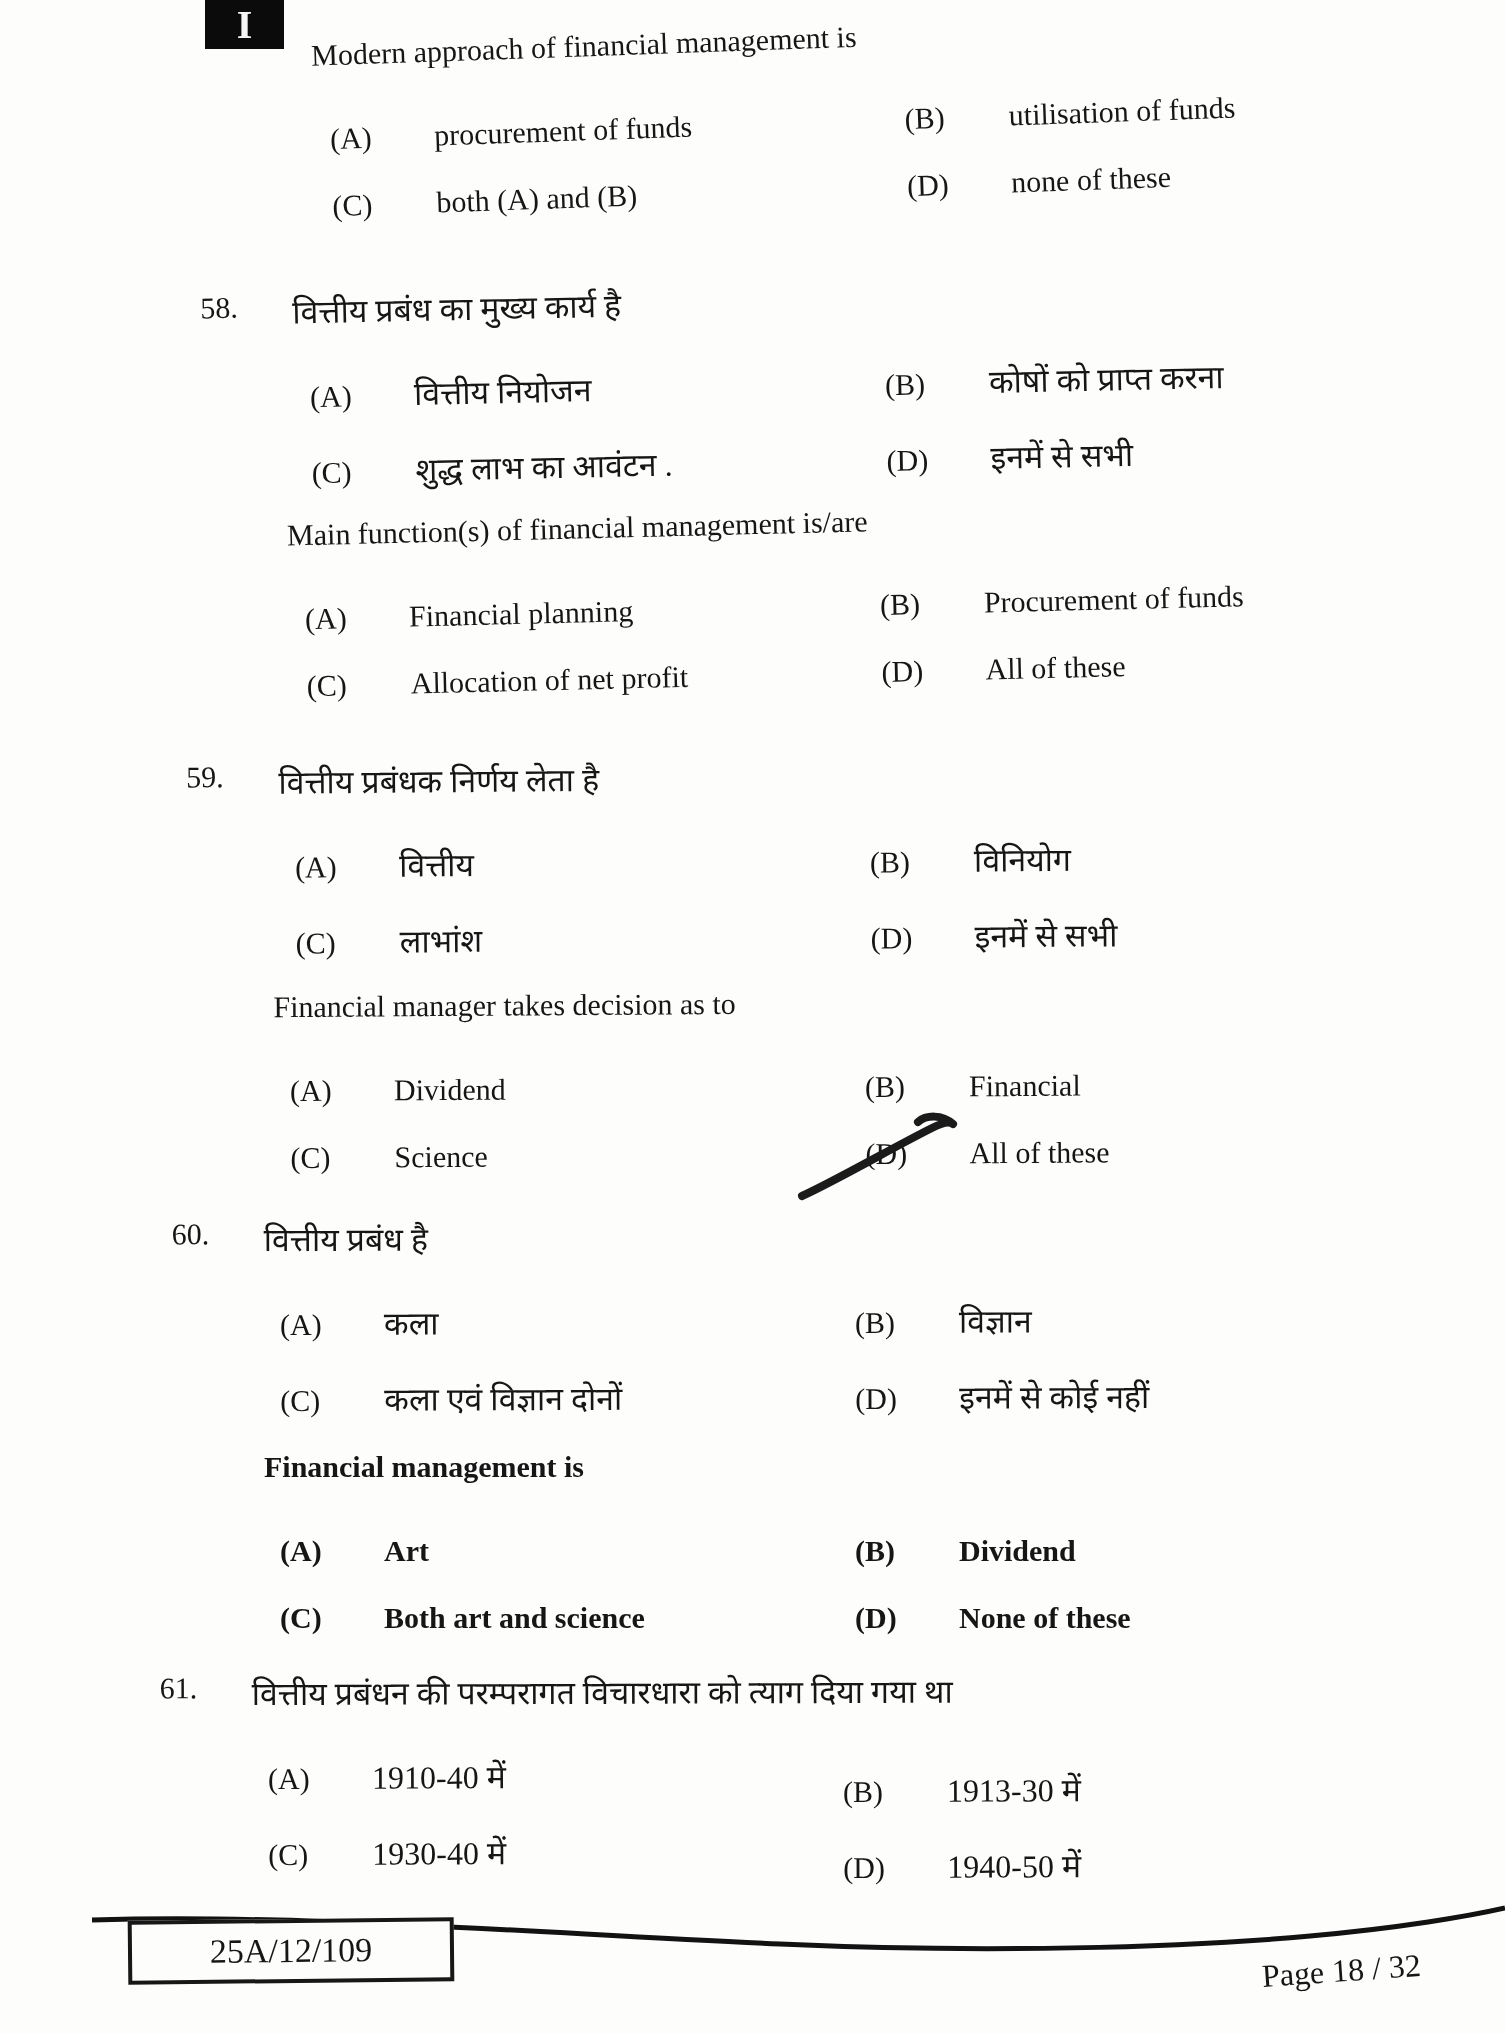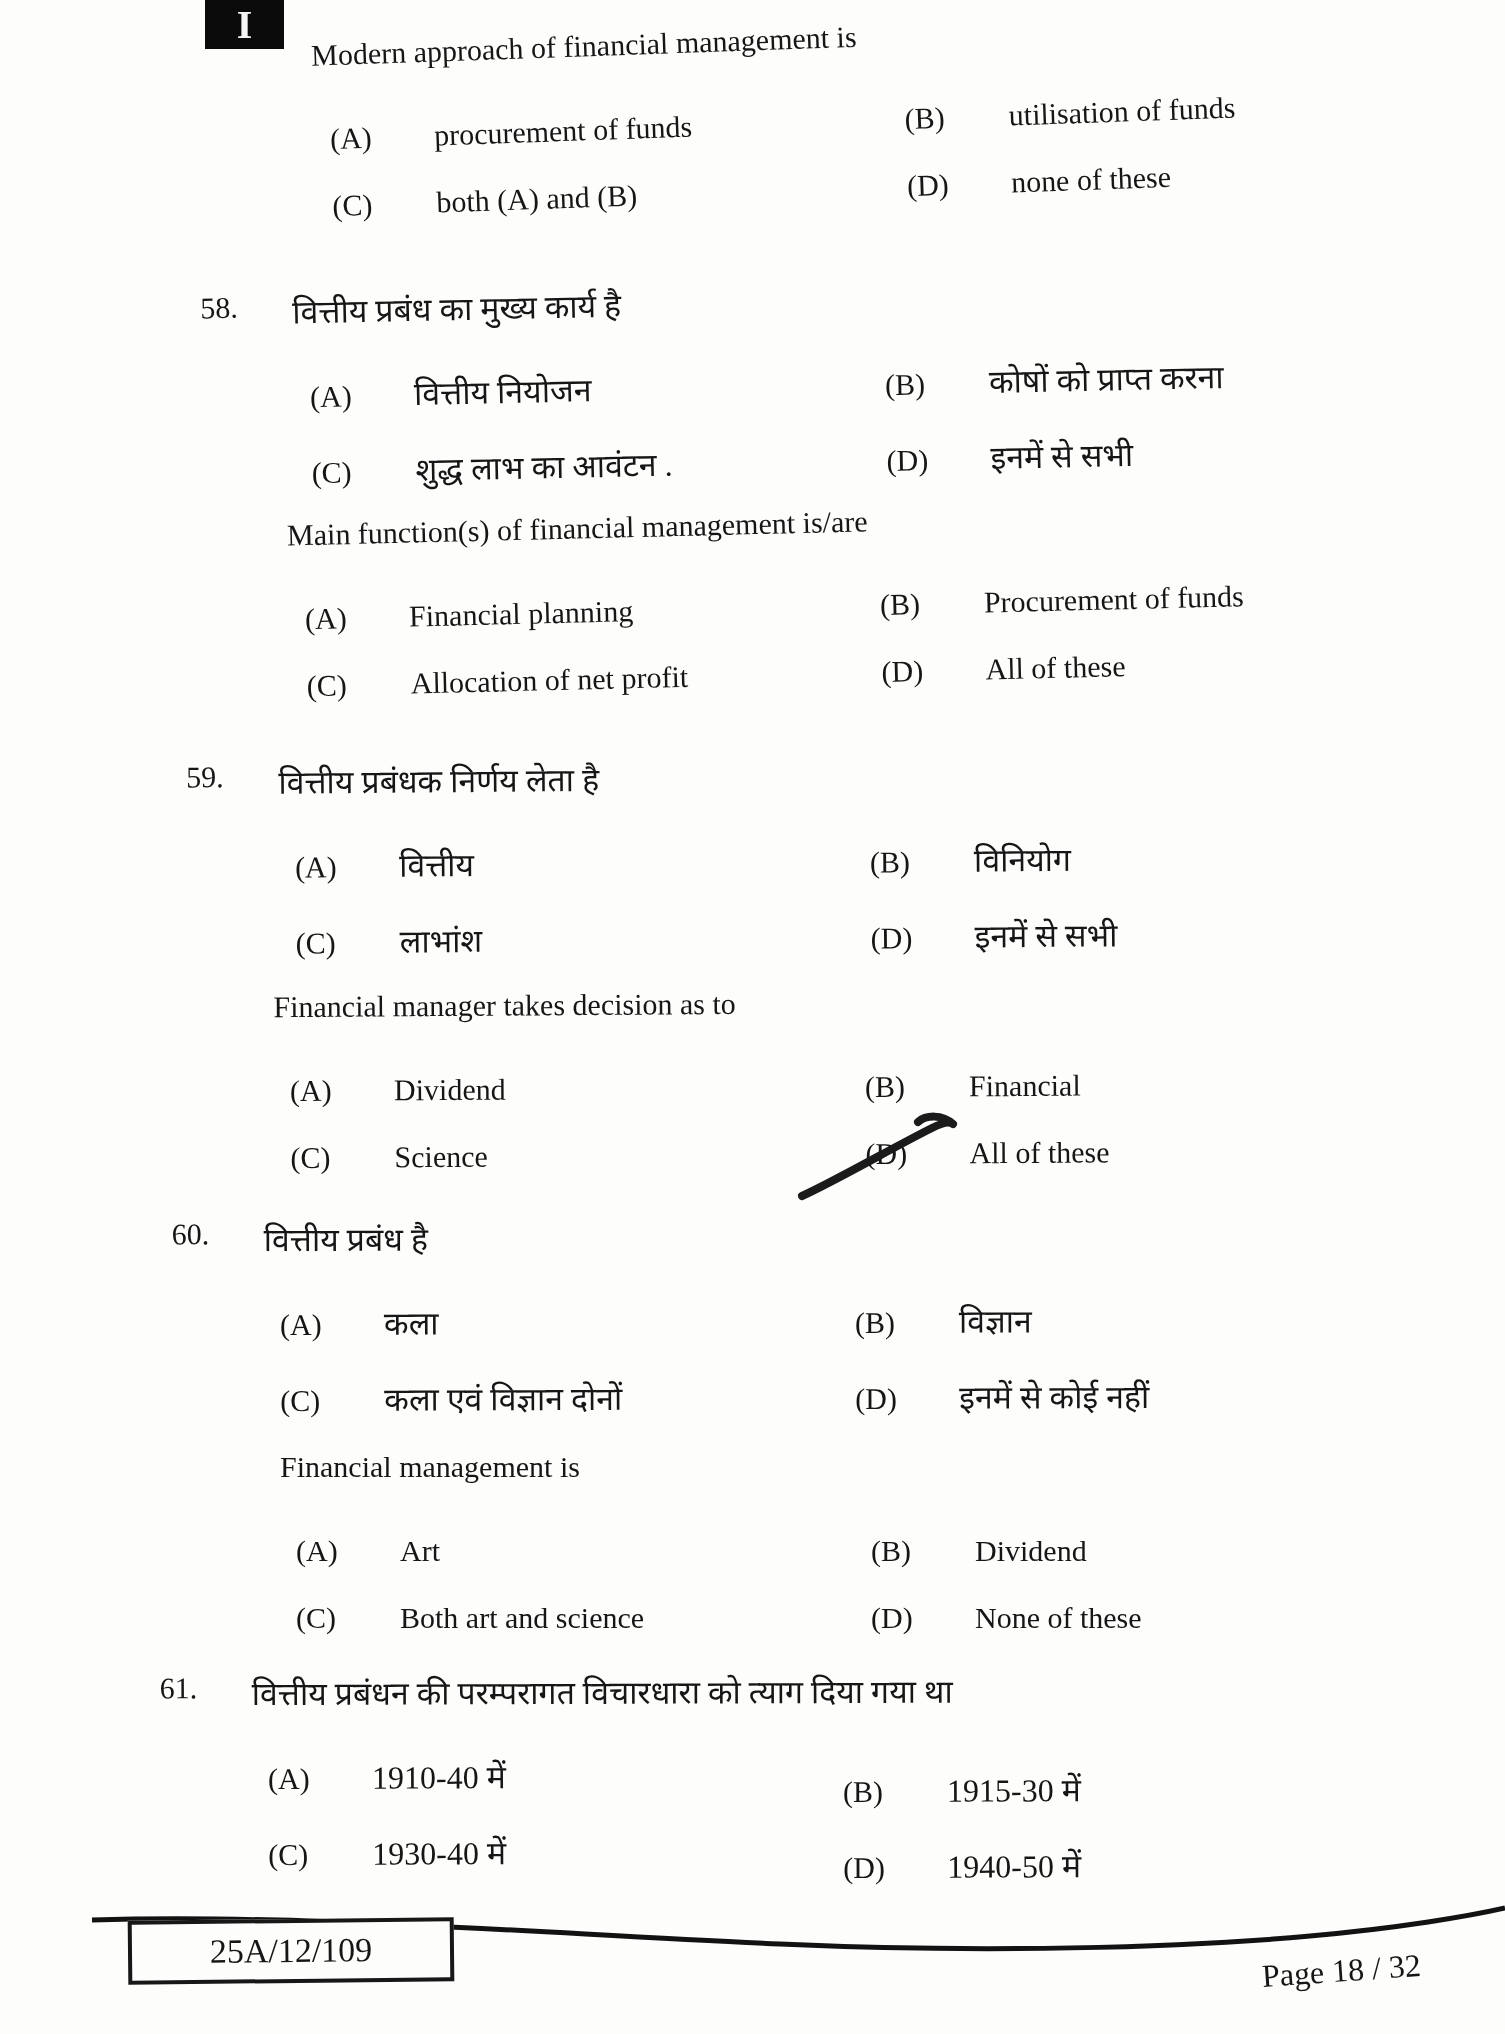--- a/index.html
+++ b/index.html
@@ -187,21 +187,21 @@
           <span class="opt-label">(C)</span>
           <span class="opt-text">कला एवं विज्ञान दोनों</span>
         </div>
       <div class="opt">
           <span class="opt-label">(D)</span>
           <span class="opt-text">इनमें से कोई नहीं</span>
         </div>
     </div>
   </div>
 
-  <div class="question en" style="top:1450px;left:16px;">
+  <div class="question en" style="top:1450px;left:0;font-weight:bold;">
     <div class="q-head">
       <span class="q-num"></span>
       <span class="q-text">Financial management is</span>
     </div>
     <div class="opts">
       <div class="opt">
           <span class="opt-label">(A)</span>
           <span class="opt-text">Art</span>
         </div>
       <div class="opt">
@@ -224,21 +224,21 @@
       <span class="q-num">61.</span>
       <span class="q-text">वित्तीय प्रबंधन की परम्परागत विचारधारा को त्याग दिया गया था</span>
     </div>
     <div class="opts">
       <div class="opt">
           <span class="opt-label">(A)</span>
           <span class="opt-text">1910-40 में</span>
         </div>
       <div class="opt drop">
           <span class="opt-label">(B)</span>
-          <span class="opt-text">1915-30 में</span>
+          <span class="opt-text">1913-30 में</span>
         </div>
       <div class="opt">
           <span class="opt-label">(C)</span>
           <span class="opt-text">1930-40 में</span>
         </div>
       <div class="opt drop">
           <span class="opt-label">(D)</span>
           <span class="opt-text">1940-50 में</span>
         </div>
     </div>

